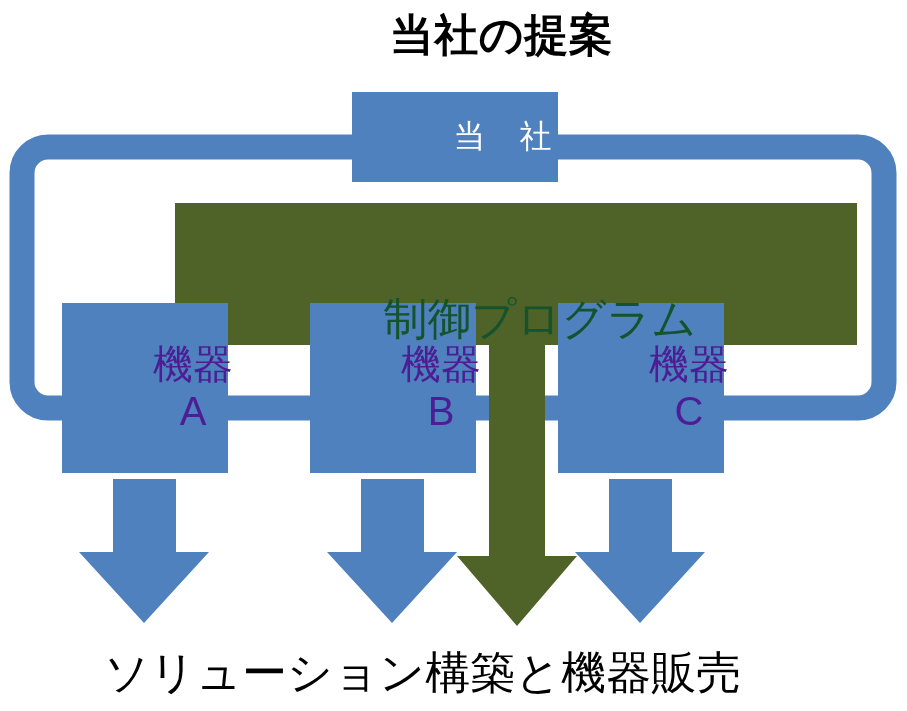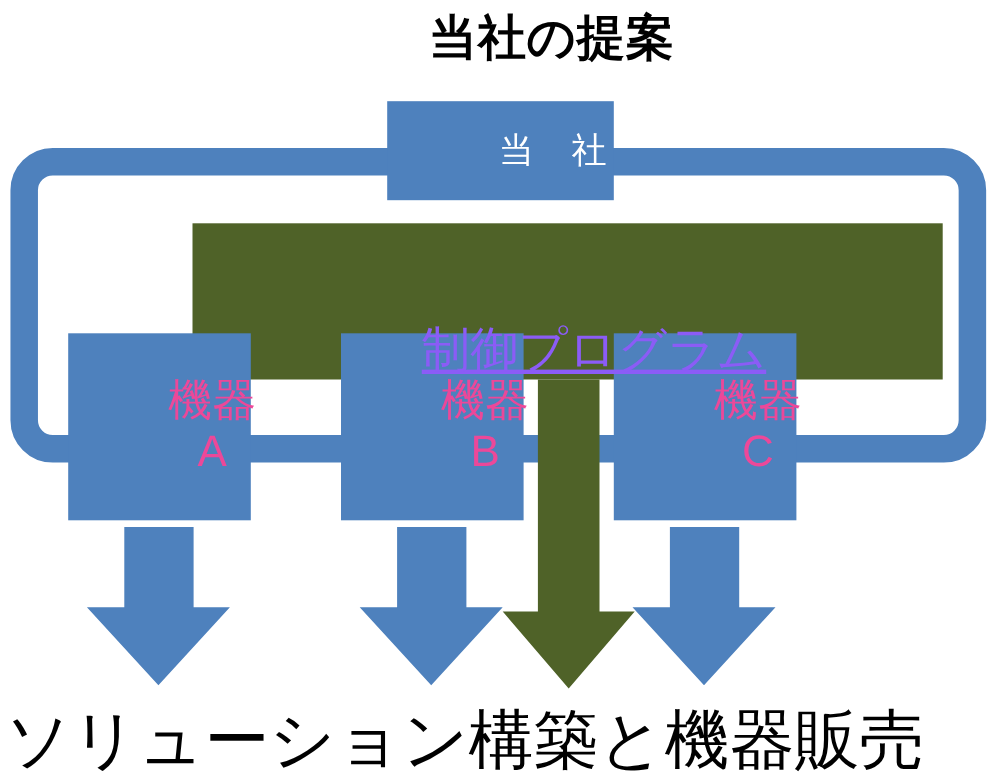--- a/index.html
+++ b/index.html
@@ -52,48 +52,47 @@
     height: 90px;
     color: #ffffff;
     font-size: 32px;
     letter-spacing: 1px;
   }
   #program-label {
     left: 175px;
     top: 203px;
     width: 682px;
     height: 142px;
-    color: #8b5cf6;
+    color: #14532d;
     font-size: 44px;
     align-items: flex-end;
     padding-bottom: 2px;
     box-sizing: border-box;
-    text-decoration: underline;
   }
   .device-label {
     width: 166px;
     height: 170px;
-    color: #ec4899;
+    color: #4c1d95;
     font-size: 40px;
     flex-direction: column;
     justify-content: center;
     gap: 2px;
   }
   #device-a-label { left: 62px;  top: 303px; }
   #device-b-label { left: 310px; top: 303px; }
   #device-c-label { left: 558px; top: 303px; }
   .device-label .l1 { display: block; }
   .device-label .l2 { display: block; }
   #footer-text {
     left: 0;
     top: 640px;
     width: 749px;
     height: 66px;
     color: #000000;
-    font-size: 59px;
+    font-size: 45px;
     letter-spacing: 0px;
   }
 </style>
 </head>
 <body>
 
 <div id="stage">
 
   <svg id="diagram-svg" viewBox="0 0 907 711">
 

